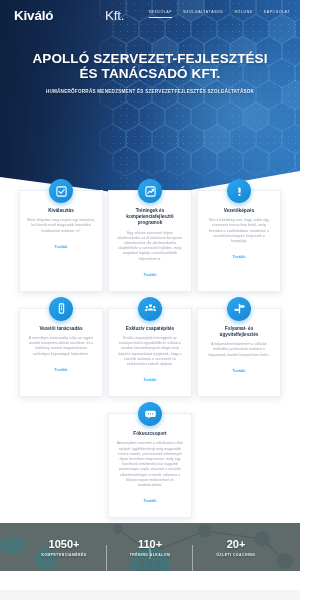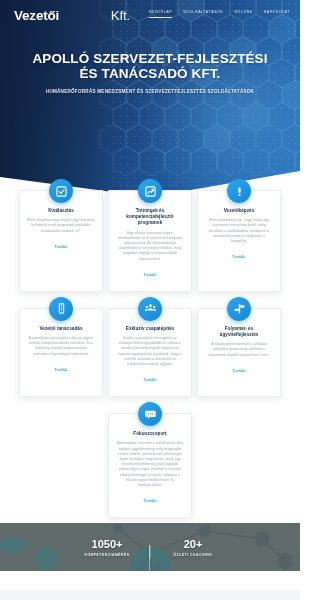--- a/index.html
+++ b/index.html
@@ -240,21 +240,21 @@
     <div class="hero-sub">HUMÁNERŐFORRÁS MENEDZSMENT ÉS SZERVEZETFEJLESZTÉS SZOLGÁLTATÁSOK</div>
   </div>
 
   <svg class="hero-cut" viewBox="0 0 300 36" preserveAspectRatio="none">
     <polygon points="0,16 150,36 300,10 300,36 0,36" fill="#ffffff"></polygon>
   </svg>
 </div>
 
 <div class="topbar">
   <div class="brand">
-    <b>Vezetői</b><span> Kft.</span>
+    <b>Kiváló</b><span> Kft.</span>
   </div>
   <nav class="nav">
     <a class="active" href="#">KEZDŐLAP</a>
     <a href="#">SZOLGÁLTATÁSOK</a>
     <a href="#">RÓLUNK</a>
     <a href="#">KAPCSOLAT</a>
   </nav>
 </div>
 
 <div class="cards">
@@ -382,19 +382,23 @@
     </g>
     <line x1="150" y1="22" x2="150" y2="36" stroke="#e8eef0" stroke-width="1.2"></line>
   </svg>
 
   <div class="stats-inner">
     <div class="stat">
       <div class="stat-num">1050+</div>
       <div class="stat-label">KOMPETENCIAMÉRÉS</div>
     </div>
     <div class="stat">
+      <div class="stat-num">110+</div>
+      <div class="stat-label">TRÉNING ALKALOM</div>
+    </div>
+    <div class="stat">
       <div class="stat-num">20+</div>
       <div class="stat-label">ÜZLETI COACHING</div>
     </div>
   </div>
 </div>
 
 <div class="footer-strip"></div>
 
 </body></html>

